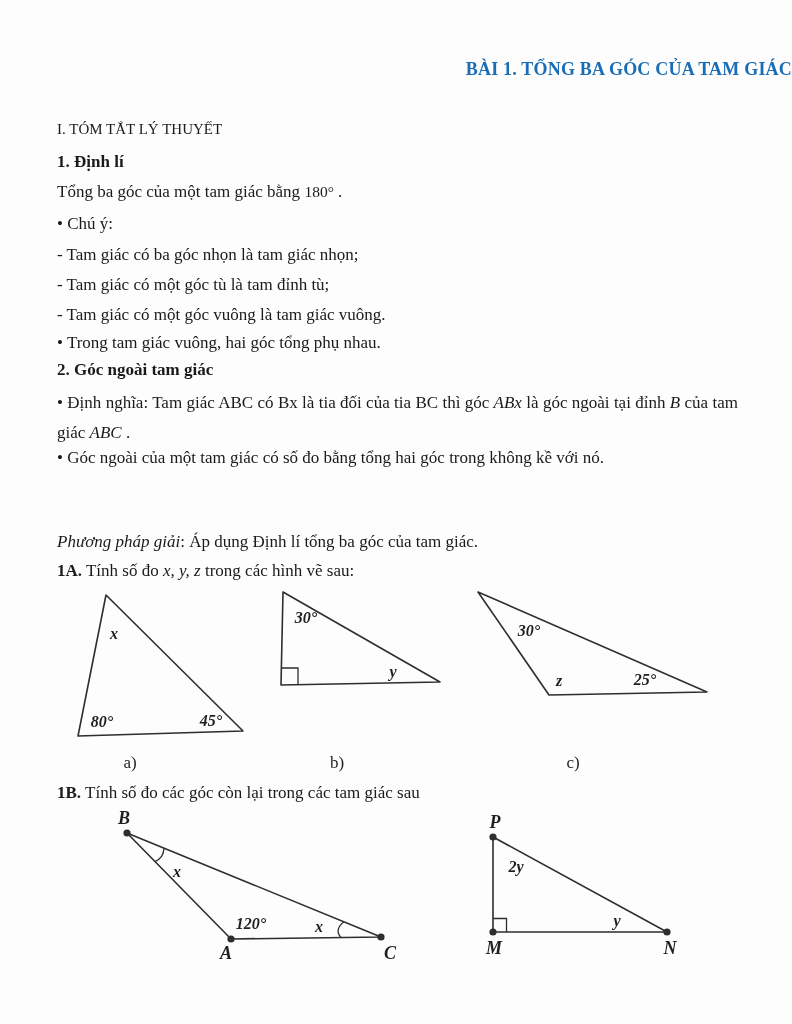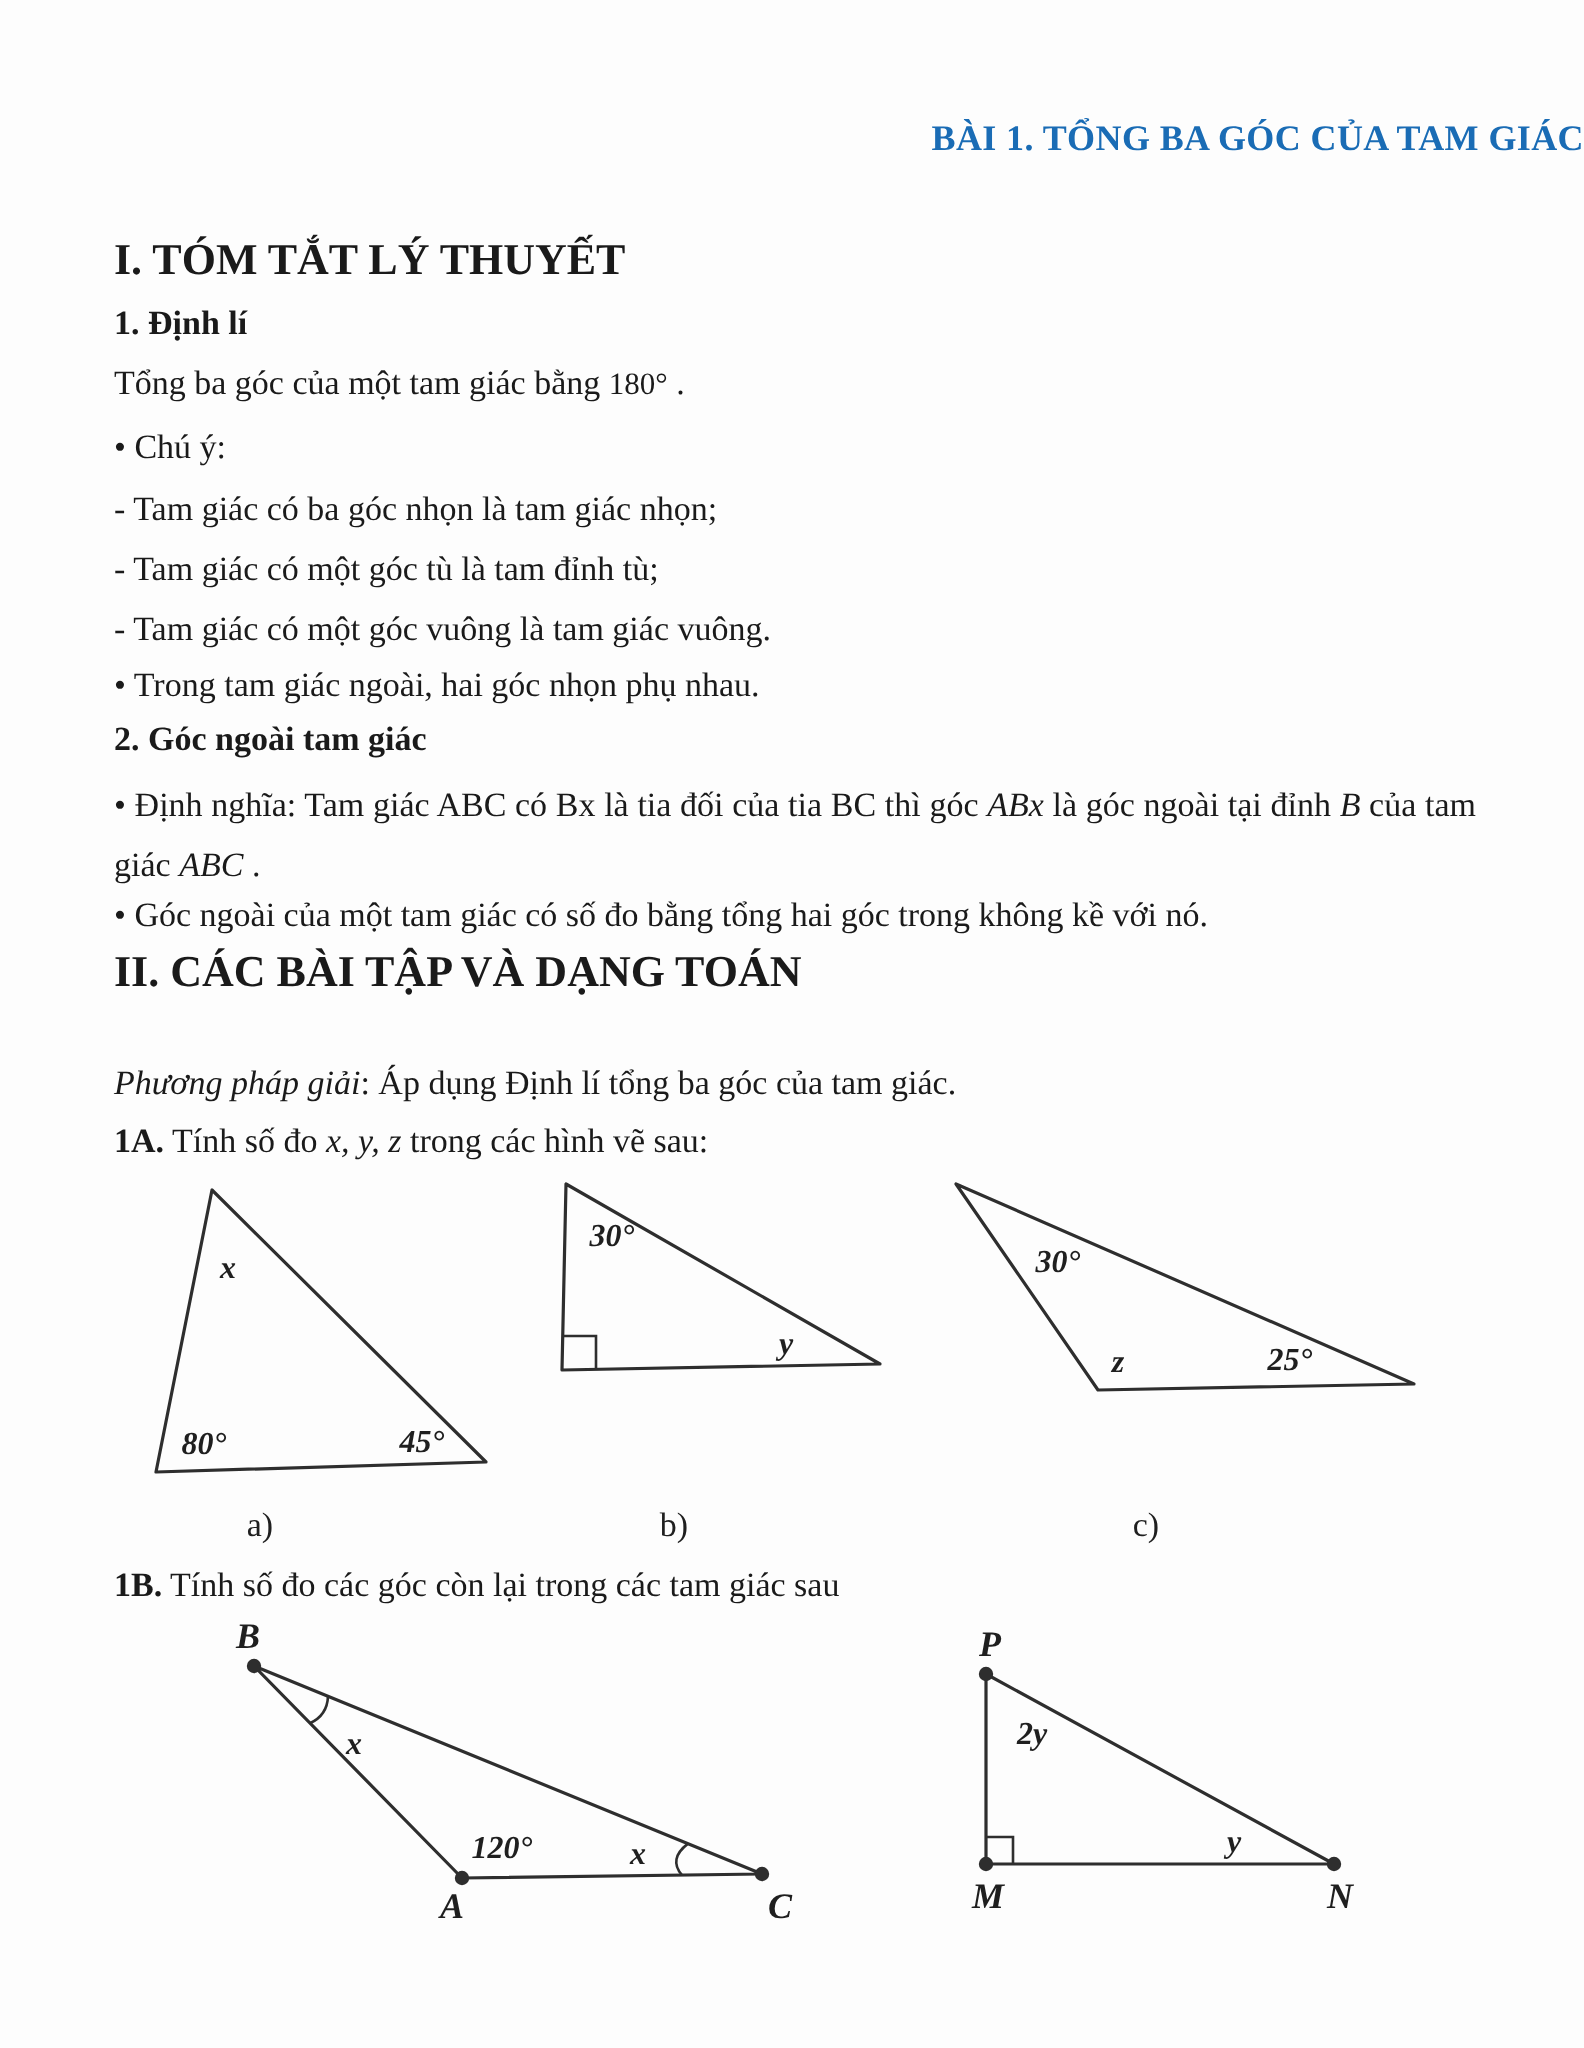--- a/index.html
+++ b/index.html
@@ -15,21 +15,21 @@
   .doc-title{
     position:absolute;left:0;top:59px;width:792px;
     text-align:right;font-weight:bold;font-size:18px;
     color:#1a6cb5;letter-spacing:.2px;
   }
   .line{
     position:absolute;left:57px;width:681px;
     font-size:17px;line-height:21px;white-space:nowrap;
   }
   .wrap{white-space:normal;text-align:justify;}
-  .h1{font-weight:bold;font-size:22px;}
+  .h1{font-weight:normal;font-size:15px;}
   .h2{font-weight:bold;}
   .it{font-style:italic;}
   .math{font-style:italic;}
   .deg{font-size:15.5px;}
   svg{position:absolute;left:0;}
   .tri{fill:none;stroke:#2e2e2e;stroke-width:1.6;stroke-linejoin:round;}
   .thin{fill:none;stroke:#2e2e2e;stroke-width:1.3;}
   .dot{fill:#2e2e2e;stroke:none;}
   .ang{font:italic bold 16px "Liberation Serif","DejaVu Serif",serif;fill:#1f1f1f;}
   .vtx{font:italic bold 18px "Liberation Serif","DejaVu Serif",serif;fill:#1f1f1f;}
@@ -47,29 +47,28 @@
   <div class="line h2" style="top:151px">1. Định lí</div>
 
   <div class="line" style="top:181px"><span>Tổng ba góc của một tam giác bằng </span><span class="deg">180°</span><span> .</span></div>
 
   <div class="line" style="top:244px">- Tam giác có ba góc nhọn là tam giác nhọn;</div>
 
   <div class="line" style="top:213px">• Chú ý:</div>
   <div class="line" style="top:274px">- Tam giác có một góc tù là tam đỉnh tù;</div>
   <div class="line" style="top:304px">- Tam giác có một góc vuông là tam giác vuông.</div>
 
-  <div class="line" style="top:332px">• Trong tam giác ngoài, hai góc nhọn phụ nhau.</div>
+  <div class="line" style="top:332px">• Trong tam giác vuông, hai góc tổng phụ nhau.</div>
 
   <div class="line h2" style="top:359px">2. Góc ngoài tam giác</div>
 
   <div class="line wrap" style="top:388px;line-height:30px"><span>• Định nghĩa: Tam giác ABC có Bx là tia đối của tia BC thì góc </span><span class="math">ABx</span><span> là góc ngoài tại đỉnh </span><span class="math">B</span><span> của tam giác </span><span class="math">ABC</span><span> .</span></div>
 
   <div class="line" style="top:447px">• Góc ngoài của một tam giác có số đo bằng tổng hai góc trong không kề với nó.</div>
 
-  <div class="line h1" style="top:475px">II. CÁC BÀI TẬP VÀ DẠNG TOÁN</div>
 
 
   <div class="line" style="top:531px"><span class="it">Phương pháp giải</span><span>: Áp dụng Định lí tổng ba góc của tam giác.</span></div>
 
   <div class="line" style="top:560px"><span class="h2">1A.</span><span> Tính số đo </span><span class="math">x, y, z</span><span> trong các hình vẽ sau:</span></div>
 
   <svg style="top:575px" width="792" height="200" viewBox="0 0 792 200">
 
     <path class="tri" d="M106,20 L78,161 L243,156 Z"></path>
     <text class="ang" x="114" y="64" text-anchor="middle">x</text>

